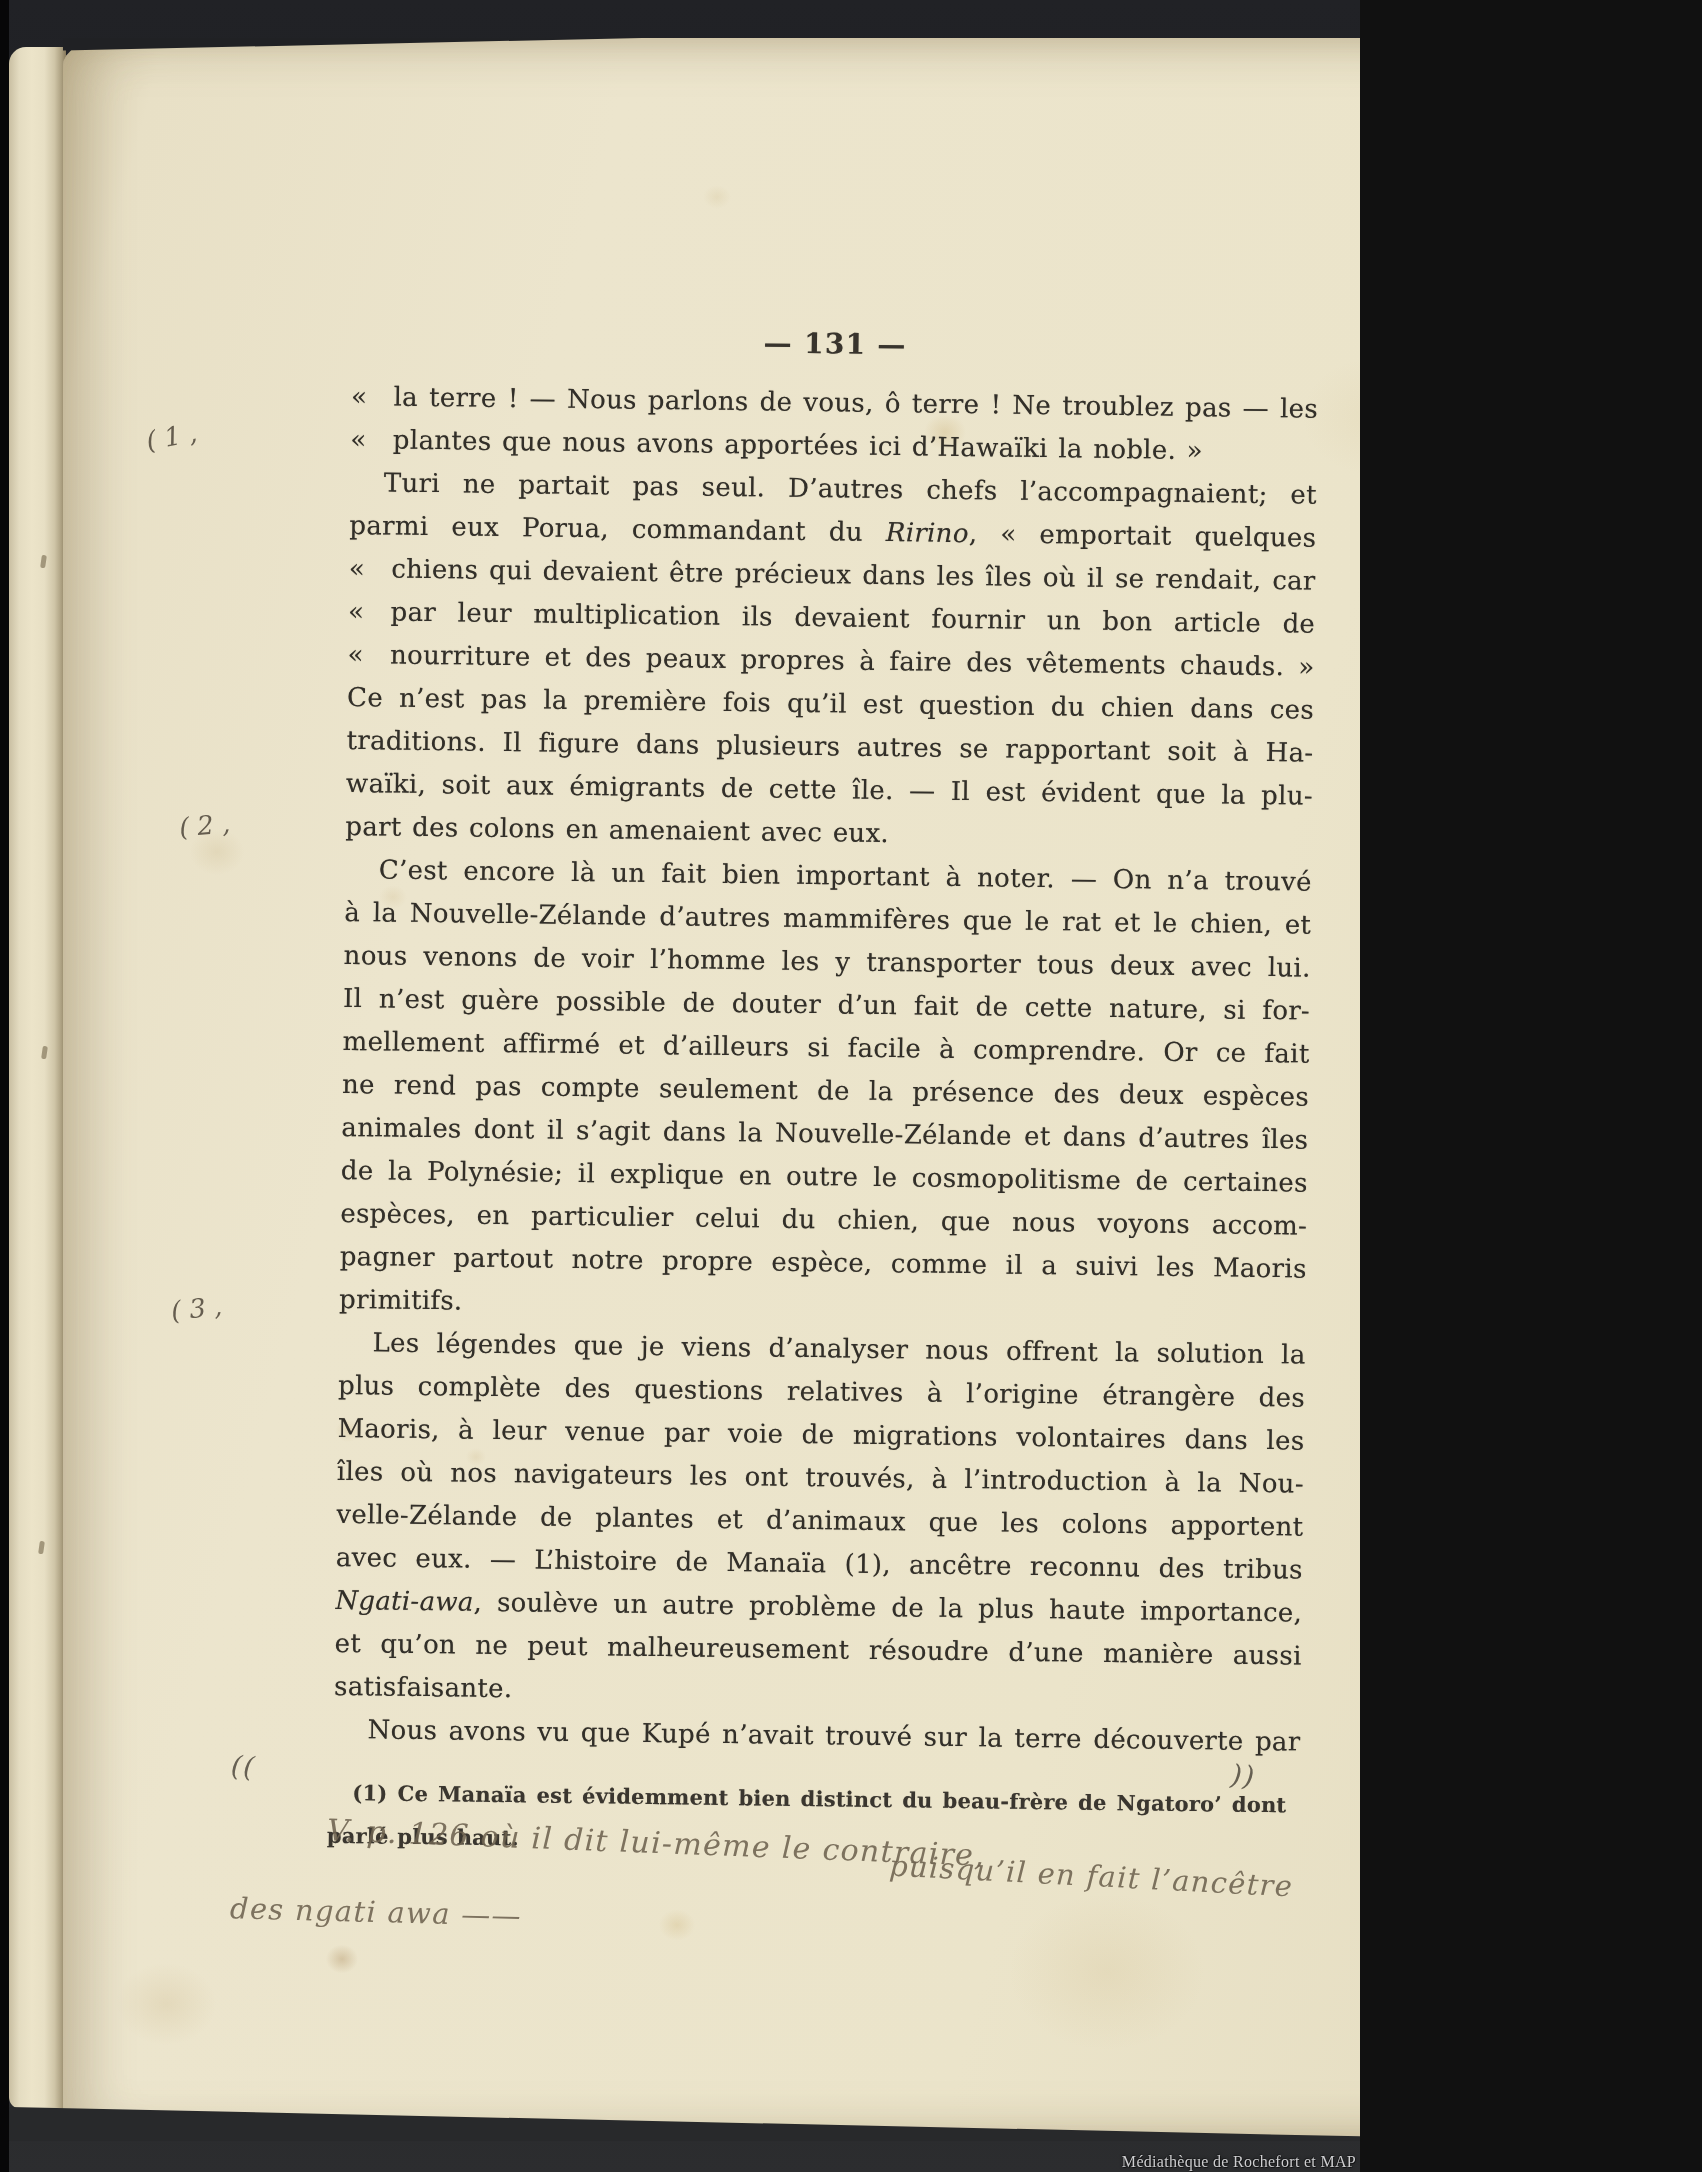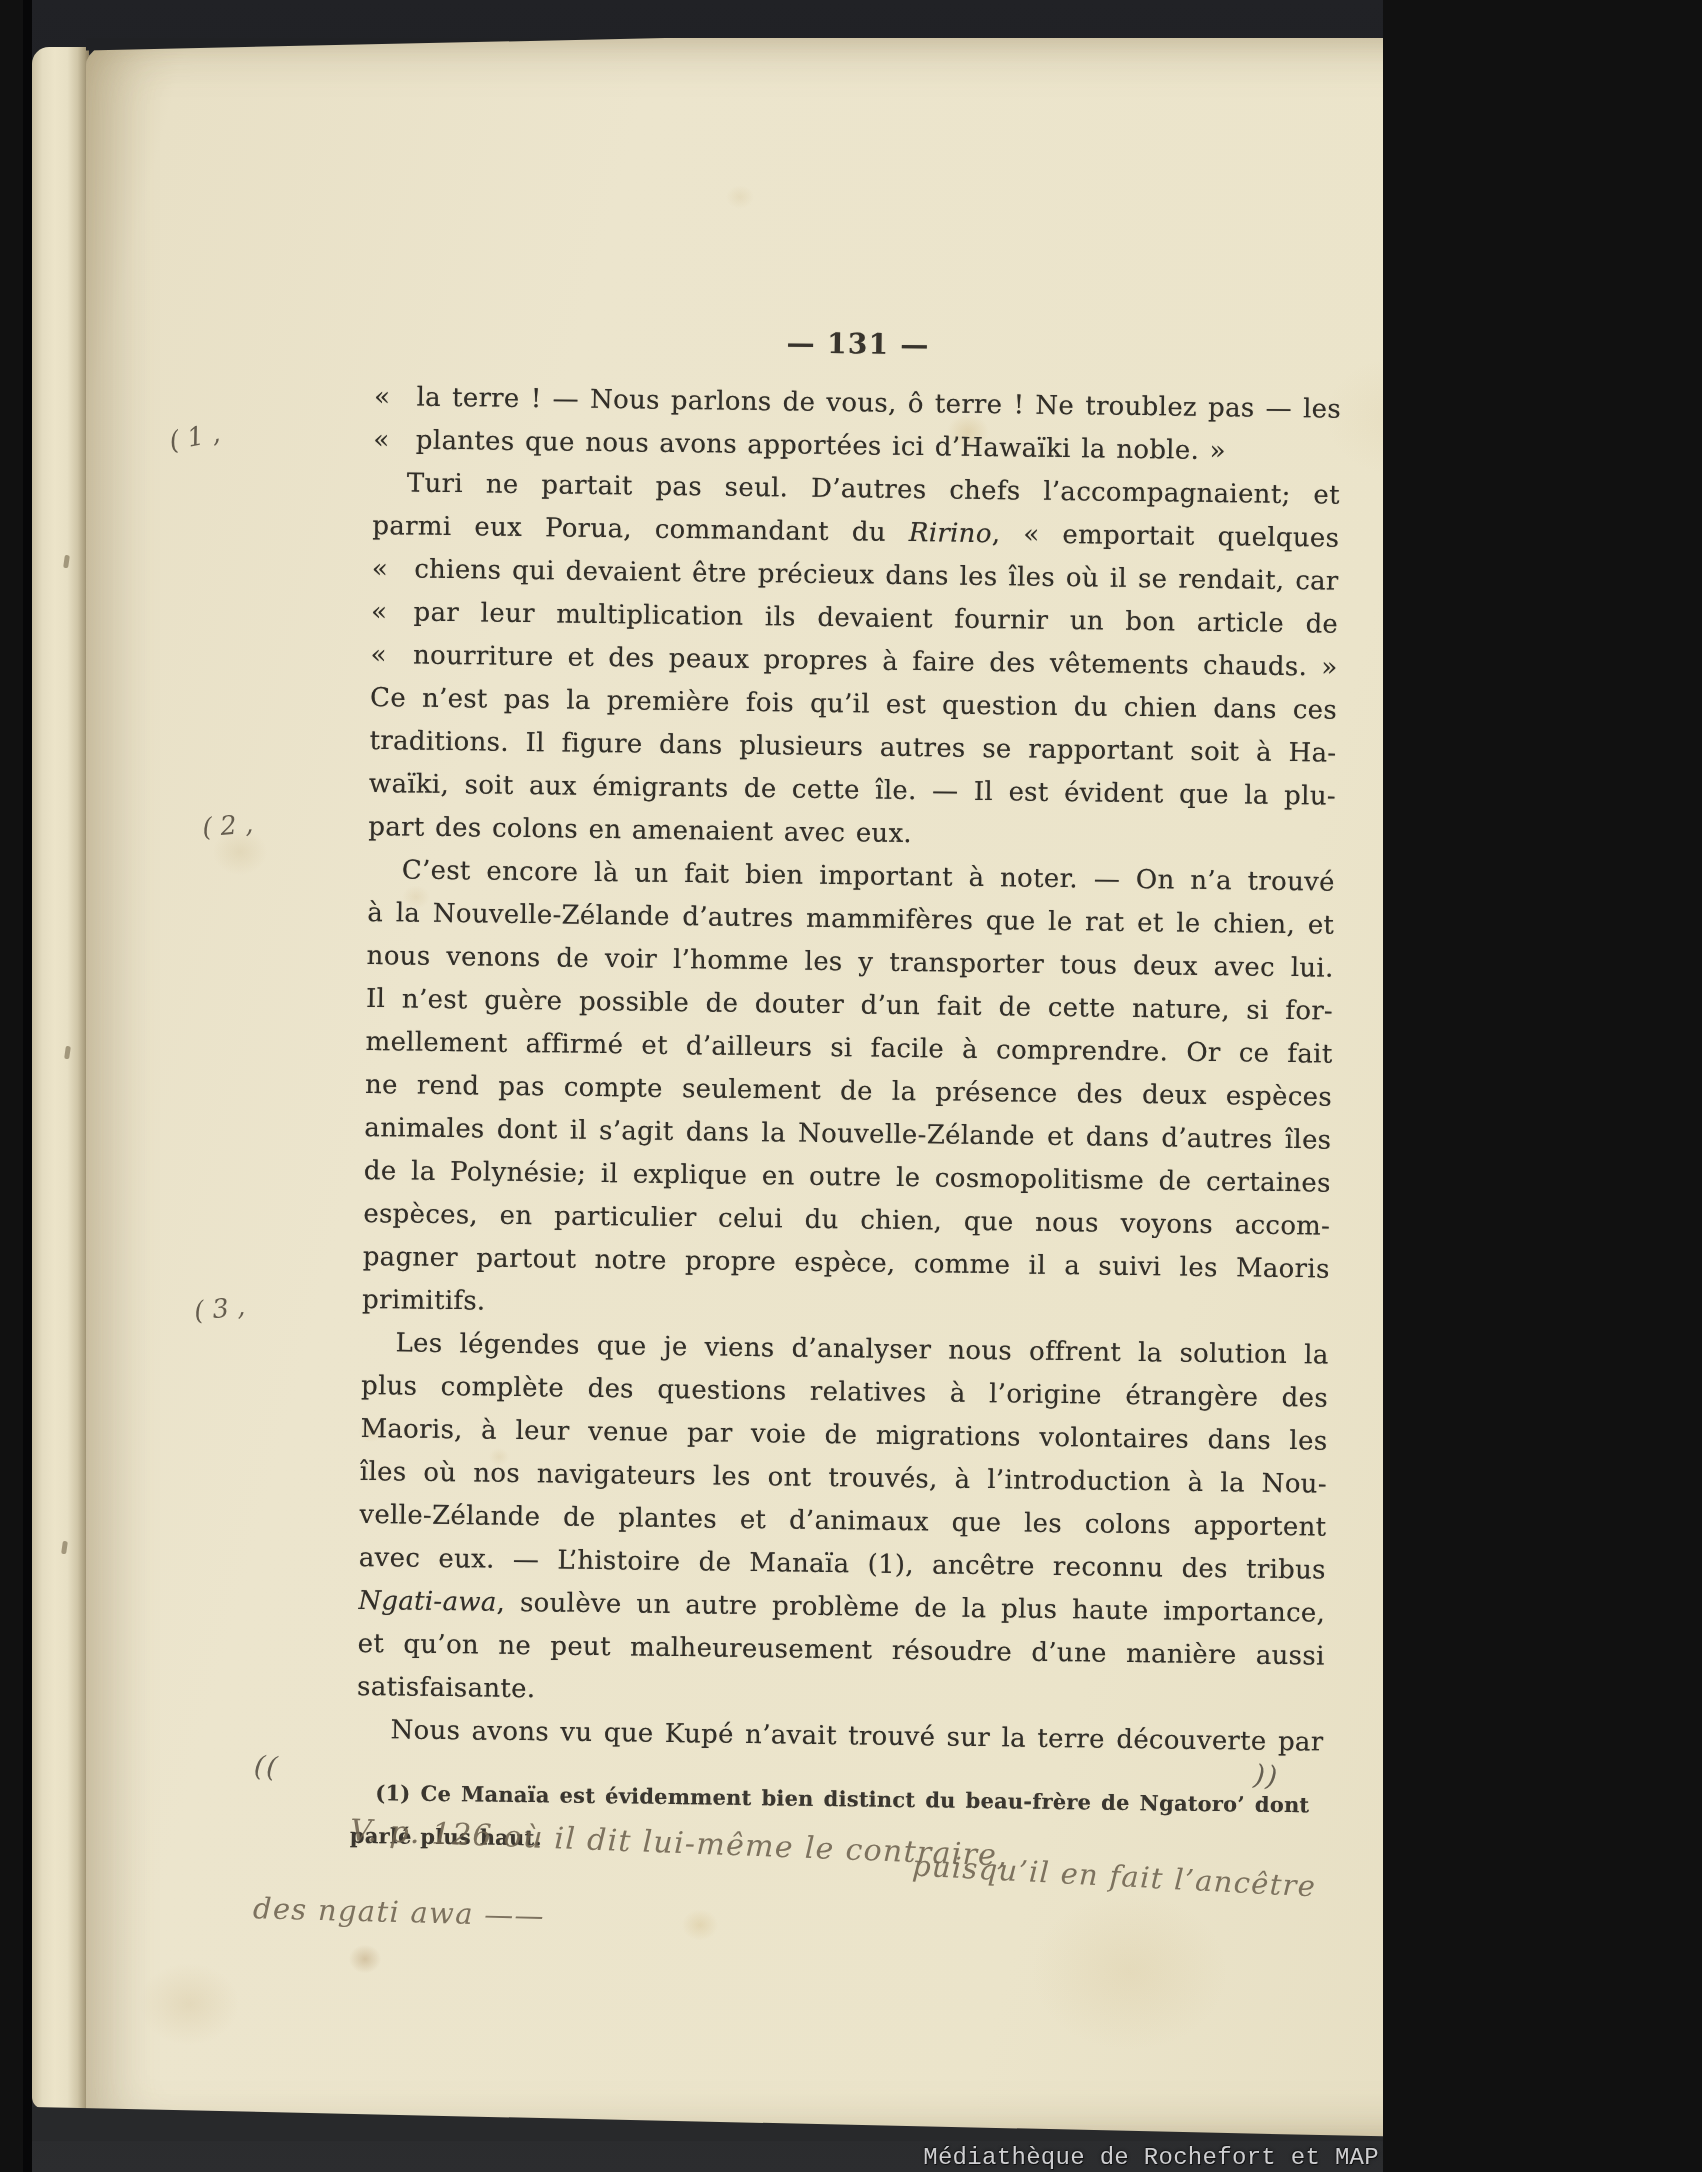--- a/index.html
+++ b/index.html
@@ -1,20 +1,19 @@
 <!DOCTYPE html>
 <html style="font-size:10.5px"><head>
 <meta charset="utf-8">
 <style>
   html,body{margin:0;padding:0;background:#111;}
   #stage{
     position:relative;width:1360px;height:2172px;overflow:hidden;
     background:linear-gradient(180deg,#212226 0%,#1c1d20 30%,#17181b 60%,#242528 85%,#2c2d2f 100%);
     font-family:"DejaVu Serif", serif;
-    margin-left:23px;
   }
   
   .cover-gap{position:absolute;left:0;top:0;width:9.2px;height:100%;background:#070708;}
   
   .spine-band{
     position:absolute;left:9.2px;top:47px;width:57px;height:2062px;
     background:linear-gradient(90deg,#c9bfa2 0%,#e4dcc1 18%,#ece4c9 40%,#e7dfc4 62%,#cfc5a7 80%,#ab9f80 92%,#87795c 100%);
     border-radius:17px 0 0 12px;
   }
   .stitch{position:absolute;width:4.6px;height:13px;background:#84785c;border-radius:2px;transform:rotate(8deg);opacity:.7;}
@@ -79,21 +78,21 @@
   .annotation-layer{position:absolute;left:0;top:0;width:100%;height:100%;pointer-events:none;}
   .margin-mark,.footnote-mark,.handwriting{
     position:absolute;font-family:"DejaVu Serif",serif;font-style:italic;white-space:nowrap;
   }
   .margin-mark{font-size:26px;color:#4e463a;letter-spacing:8px;opacity:.85;}
   .footnote-mark{font-size:28px;color:#464036;letter-spacing:1.3px;opacity:.8;}
   .handwriting{color:#6e6350;opacity:.88;letter-spacing:1.3px;}
   
   .watermark{
     position:absolute;right:4px;bottom:1.3px;
-    font-family:Liberation Mono, monospace;font-size:24px;color:#d7d7d9;opacity:.95;
+    font-family:Liberation Serif, serif;font-size:16px;color:#d7d7d9;opacity:.95;
     text-shadow:0.7px 0.7px 0 rgba(0,0,0,.65),-0.7px -0.7px 0 rgba(0,0,0,.4),0 0 4.6px rgba(0,0,0,.55);
     letter-spacing:0.3px;
   }
 </style>
 </head>
 <body>
 
 <div id="stage">
   <div class="cover-gap"></div>
 

